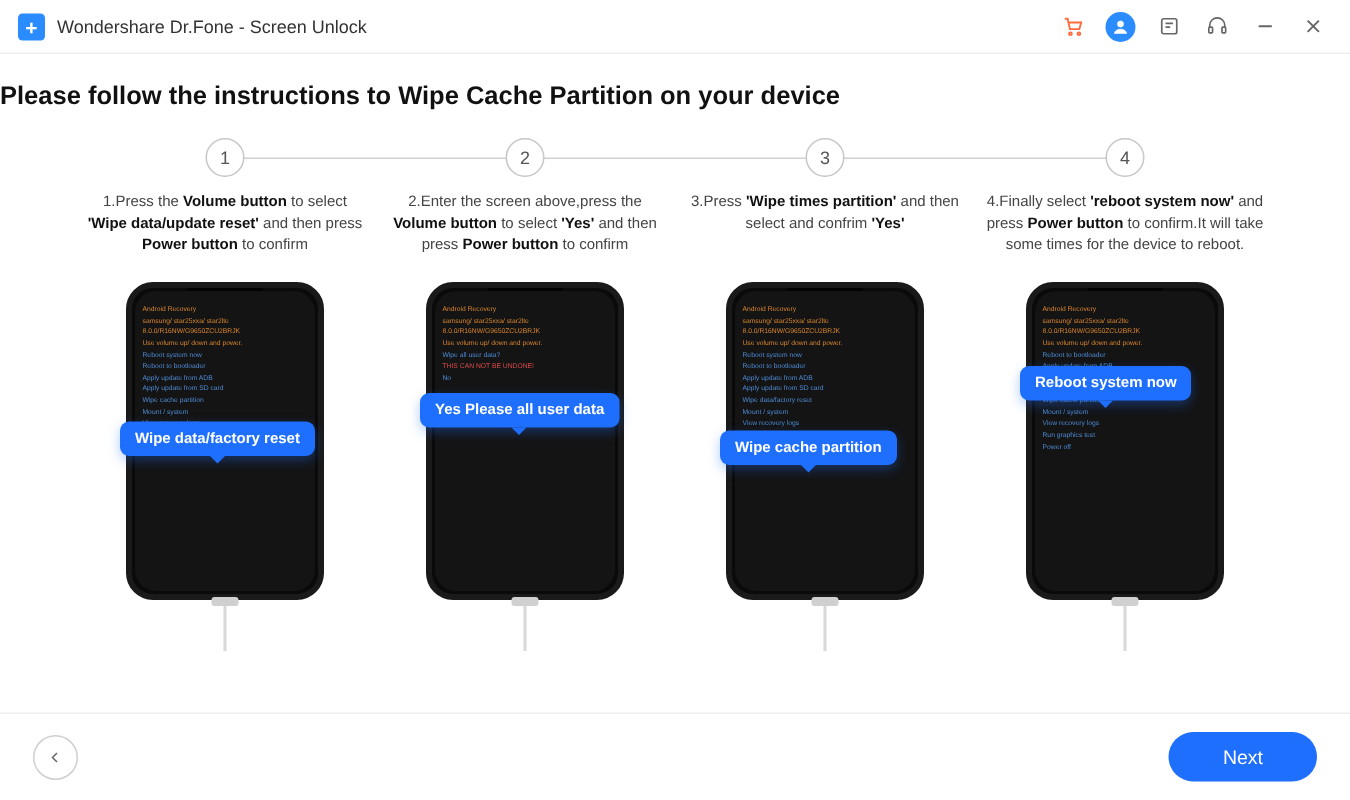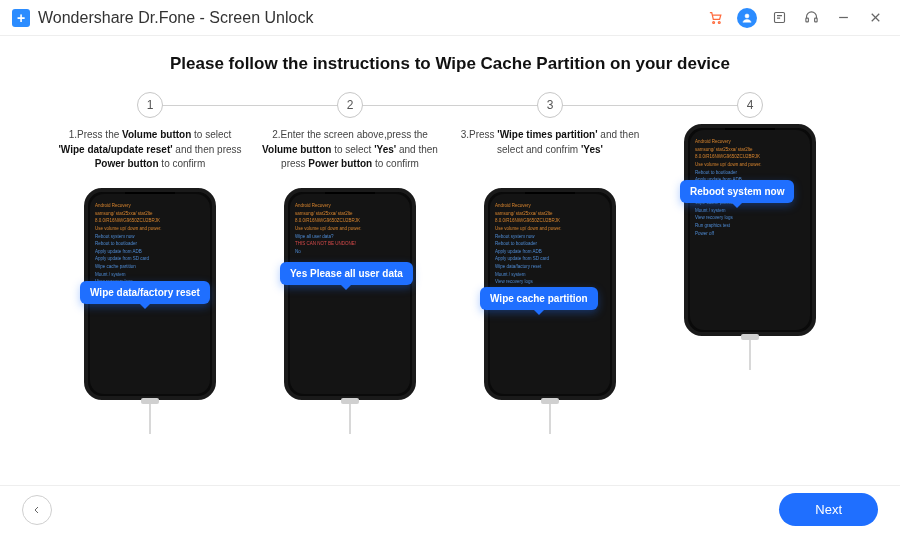--- a/index.html
+++ b/index.html
@@ -23,38 +23,37 @@
   background: #2b8cff;
   border-radius: 3px;
   display: flex;
   align-items: center;
   justify-content: center;
   color: #fff;
   font-weight: bold;
   font-size: 14px;
   margin-right: 8px;
 }
-.title { font-size: 16px; color: #333; }
+.title { font-size: 12px; color: #333; }
 .spacer { flex: 1; }
 .tb-icon {
   width: 26px; height: 26px;
   display: flex; align-items: center; justify-content: center;
   margin-left: 6px;
   cursor: pointer;
   color: #666;
 }
 .tb-icon svg { width: 15px; height: 15px; }
 .tb-user { 
   width: 20px; height: 20px; border-radius: 50%;
   background: #2b8cff; display: flex; align-items: center; justify-content: center;
 }
 .tb-user svg { width: 12px; height: 12px; stroke: #fff; fill: #fff; }
 
 .main-heading {
-  text-align: center;
   font-size: 17px;
   font-weight: 600;
   color: #111;
   margin-top: 18px;
 }
 .steps {
   display: flex;
   justify-content: center;
   align-items: flex-start;
   margin-top: 18px;
@@ -164,21 +163,21 @@
   width: 2px; height: 30px;
   background: #d8d8d8;
   position: absolute;
   bottom: -38px; left: 50%;
   transform: translateX(-50%);
 }
 
 .footer {
   position: absolute;
   bottom: 0; left: 0; right: 0;
-  height: 48px;
+  height: 58px;
   display: flex;
   align-items: center;
   padding: 0 22px;
   border-top: 1px solid #eee;
 }
 .back-btn {
   width: 30px; height: 30px;
   border: 1px solid #cfcfcf;
   border-radius: 50%;
   display: flex; align-items: center; justify-content: center;
@@ -298,21 +297,21 @@
           <div class="ln-blue"> </div>
           <div class="ln-blue">Mount / system</div>
           <div class="ln-blue">View recovery logs</div>
           <div class="ln-blue">Run graphics test</div>
           <div class="ln-blue">Power off</div>
         </div>
         <div class="callout" style="top: 95px;">Wipe cache partition</div>
         <div class="cable-port"></div>
         <div class="cable"></div>
       </div></div>
-    <div class="step"><div class="badge">4</div><div class="phone">
+    <div class="step"><div class="badge">4</div><div class="step-text">4.Finally select <b>'reboot system now'</b> and press <b>Power button</b> to confirm.It will take some times for the device to reboot.</div><div class="phone">
         <div class="notch"></div>
         <div class="screen">
           <div class="ln-orange">Android Recovery</div>
           <div class="ln-orange">samsung/ star25xxa/ star2lte</div>
           <div class="ln-orange">8.0.0/R16NW/G9650ZCU2BRJK</div>
           <div class="ln-orange">Use volume up/ down and power.</div>
           <div class="ln-blue"> </div>
           <div class="ln-blue">Reboot to bootloader</div>
           <div class="ln-blue">Apply update from ADB</div>
           <div class="ln-blue">Apply update from SD card</div>

